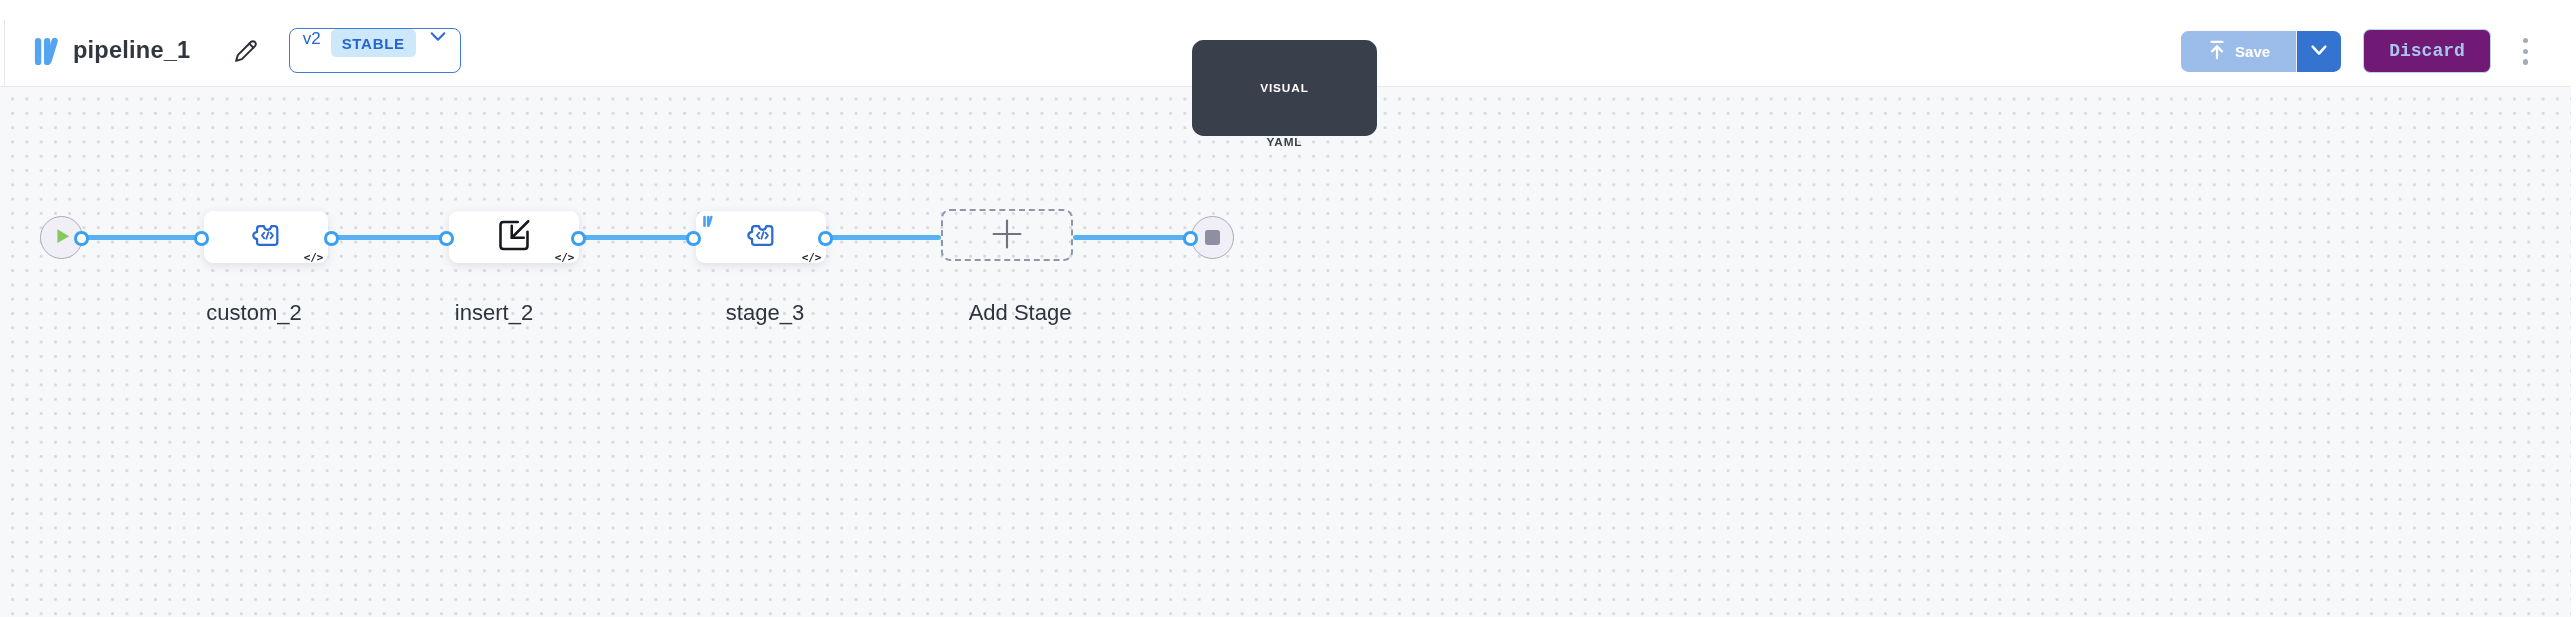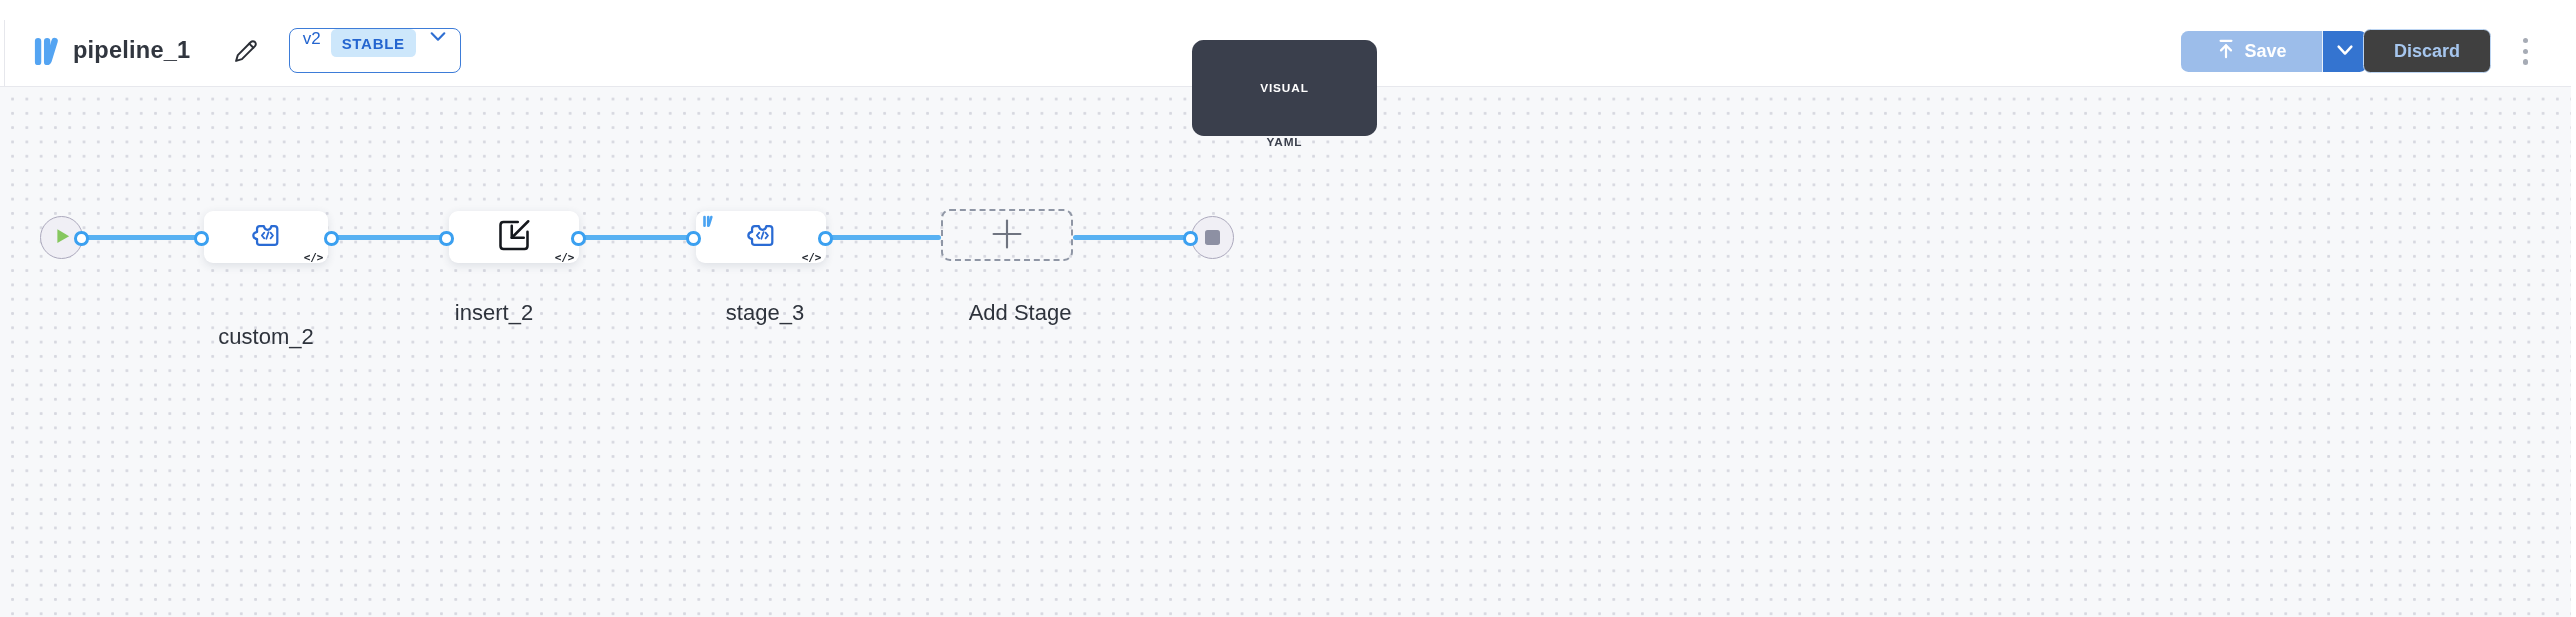--- a/index.html
+++ b/index.html
@@ -27,28 +27,28 @@
 
   .view-toggle { position:absolute; left:1192px; top:27px; width:185px; height:23px;
                  background:#fff; border:0.9px solid #d6d8de; border-radius:11.8px; display:flex;flex-direction:column; }
   .seg { flex:1; display:flex; align-items:center; justify-content:center;
          font-size:11.8px; font-weight:bold; letter-spacing:0.9px; color:#3a3f4c; cursor:pointer; }
   .seg.selected { background:#3a3f4c; color:#ffffff; border-radius:11.8px; margin:-0.9px;
                   flex:0 0 96px; }
 
   .save-split { position:absolute; left:2181px; top:18px; height:41px; display:flex;
                 border-radius:7.3px; overflow:hidden; }
-  .save-main { width:142px; height:41px; background:#9cbdea; border:none; color:#fff;
-               font-size:18px; font-weight:bold; display:flex; align-items:center; justify-content:center;
+  .save-main { width:116px; height:41px; background:#9cbdea; border:none; color:#fff;
+               font-size:15px; font-weight:bold; display:flex; align-items:center; justify-content:center;
                gap:8.2px; border-right:1.8px solid #eaf1fa; cursor:pointer; font-family:inherit; }
   .save-caret { width:44px; height:41px; background:#3474d0; border:none; display:flex;
                 align-items:center; justify-content:center; cursor:pointer; }
   .discard-btn { position:absolute; left:2363px; top:16.3px; width:128px; height:44px;
-                 background:#404040; border:1.8px solid #bdd5f2; border-radius:7.3px; color:#a6c6ee;
-                 font-size:18px; font-weight:bold; cursor:pointer; font-family:Liberation Sans, sans-serif; }
+                 background:#701a75; border:1.8px solid #bdd5f2; border-radius:7.3px; color:#a6c6ee;
+                 font-size:18px; font-weight:bold; cursor:pointer; font-family:Liberation Mono, monospace; }
   .kebab { position:absolute; left:2512px; top:16.3px; width:27px; height:44px; border:none;
            background:transparent; display:flex; flex-direction:column; align-items:center;
            justify-content:center; gap:5.4px; cursor:pointer; }
   .kebab i { width:5.4px; height:5.4px; border-radius:50%; background:#a6abb5; }
 
   
   .canvas { position:absolute; left:0; top:74px; width:2571px; height:543px; background:#f7f8fa;
             background-image:radial-gradient(circle, #d7d8e0 1.3px, transparent 1.5px);
             background-size:14.3px 14.3px; background-position:5.4px 3.6px; }
   .right-edge { position:absolute; left:2571px; top:0; width:0.9px; height:617px; background:#dcdde3; z-index:11; }
@@ -222,21 +222,21 @@
         <line x1="19" y1="4" x2="19" y2="34"></line>
         <line x1="4" y1="19" x2="34" y2="19"></line>
       </svg>
     </span>
   </div>
 
   <div class="terminal" style="left:1191px;">
     <span class="stop-square"></span>
   </div>
 
-  <div class="node-label" style="left:204px;width:124px;margin-top:24px;">custom_2</div>
+  <div class="node-label" style="left:192px;width:124px;">custom_2</div>
   <div class="node-label" style="left:429px;width:130px;">insert_2</div>
   <div class="node-label" style="left:700px;width:130px;">stage_3</div>
   <div class="node-label" style="left:954px;width:132px;">Add Stage</div>
 
   <div class="right-edge"></div>
   <div class="right-strip"></div>
 </div>
 
 
 </body></html>

